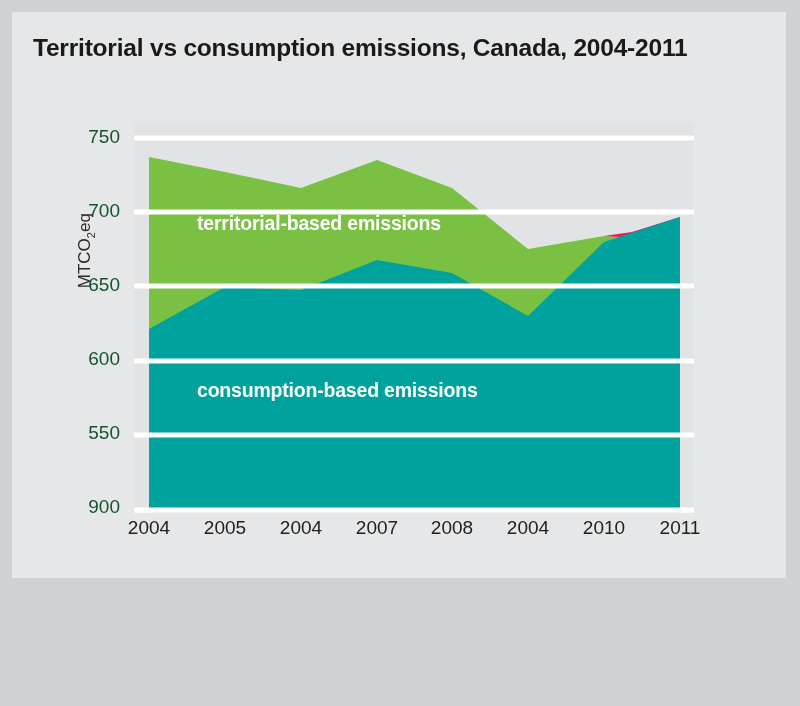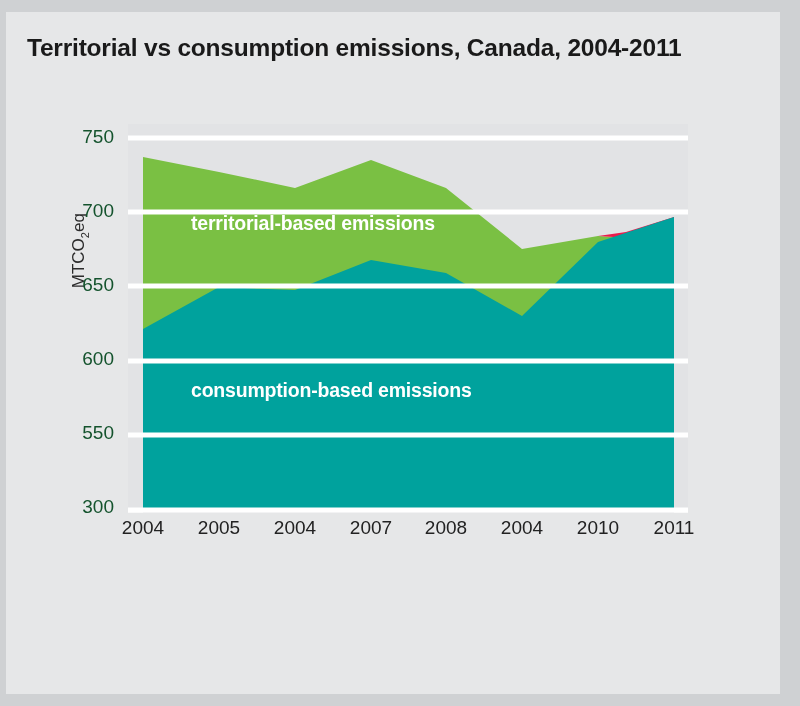--- a/index.html
+++ b/index.html
@@ -3,22 +3,22 @@
 <meta charset="utf-8">
 <style>
   html,body{margin:0;padding:0;}
   body{
     width:800px;height:706px;
     background:#cfd1d3;
     font-family:"Liberation Sans", sans-serif;
     overflow:hidden;
   }
   #card{
-    position:absolute;left:6px;top:12px;
-    width:774px;height:682px;
+    position:absolute;left:12px;top:12px;
+    width:774px;height:566px;
     background:#e6e7e8;
   }
   #title{
     position:absolute;left:21px;top:22px;
     width:730px;
     font-size:24.5px;font-weight:bold;color:#1a1a1a;
     letter-spacing:-0.2px;white-space:nowrap;
   }
   #subtitle{
     position:absolute;left:21px;top:53px;
@@ -65,21 +65,21 @@
   <div id="plot-wrap">
 
     <div id="ylabel"><span>MTCO</span><sub>2</sub><span>eq</span></div>
 
     <div id="yticks">
       <div class="ytick" style="top:114px">750</div>
       <div class="ytick" style="top:188px">700</div>
       <div class="ytick" style="top:262px">650</div>
       <div class="ytick" style="top:336px">600</div>
       <div class="ytick" style="top:410px">550</div>
-      <div class="ytick" style="top:484px">300</div>
+      <div class="ytick" style="top:484px">900</div>
     </div>
 
     <svg id="chartsvg" width="774" height="682">
 
       <rect x="122" y="112" width="560" height="386" fill="#e2e3e5"></rect>
 
       <polygon fill="#7ac043" points="137,145 213,160 289,176 365,148 440,176 516,237 592,224 668,229 668,498 137,498"></polygon>
 
       <polygon fill="#ed1a4c" points="592,224 668,229 668,205 620,220"></polygon>
 

